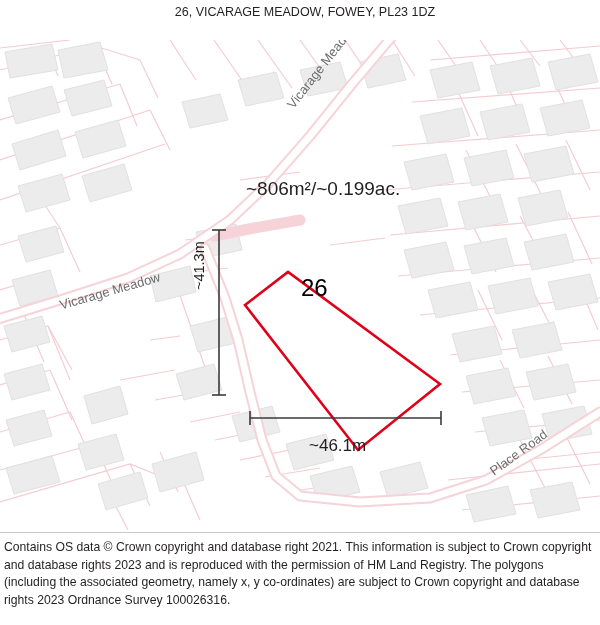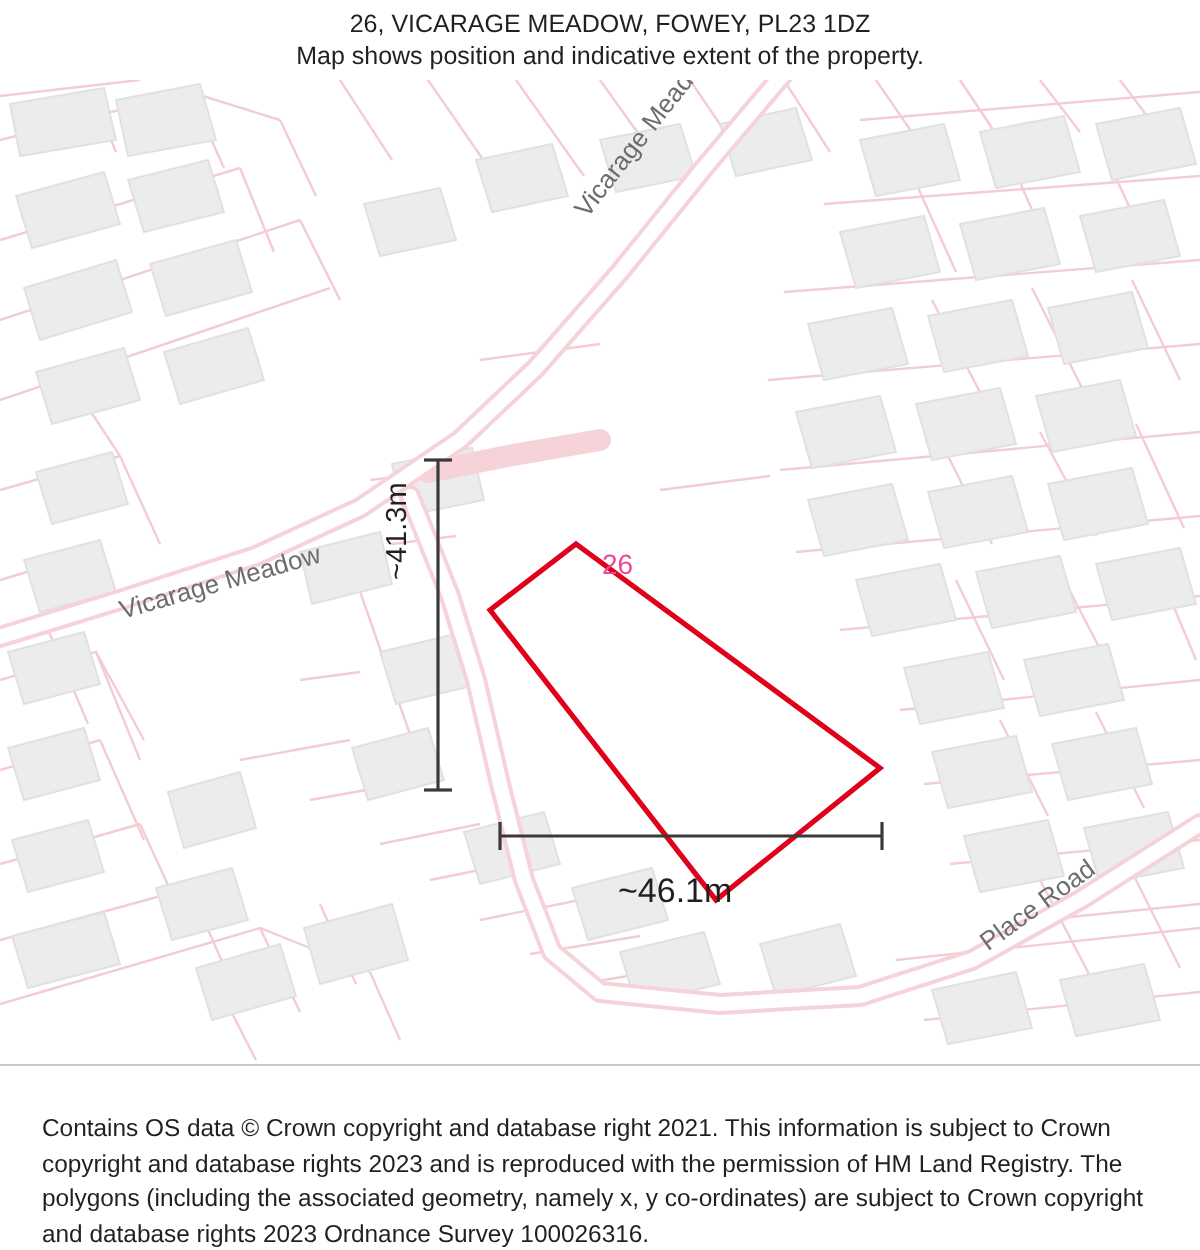--- a/index.html
+++ b/index.html
@@ -59,22 +59,22 @@
     left: 246px;
     top: 138px;
     font-size: 19px;
     color: #231f20;
     white-space: nowrap;
   }
   .plot-number {
     position: absolute;
     left: 301px;
     top: 234px;
-    font-size: 14px;
-    color: #ec4899;
+    font-size: 24px;
+    color: #000000;
   }
   .dim-h {
     position: absolute;
     left: 309px;
     top: 396px;
     font-size: 17px;
     color: #231f20;
   }
   .dim-v {
     position: absolute;
@@ -116,34 +116,33 @@
   .footer {
     position: absolute;
     left: 0;
     top: 532px;
     width: 600px;
     padding: 6px 4px 0 4px;
     box-sizing: border-box;
     border-top: 1px solid #c8c8c8;
   }
   .footer p {
-    margin: 17px;
+    margin: 0;
     font-size: 12.2px;
     line-height: 17.5px;
     color: #231f20;
   }
 </style>
 </head>
 <body>
 
 <div class="page">
 
   <div class="header">
     <div class="title">26, VICARAGE MEADOW, FOWEY, PL23 1DZ</div>
-    <div class="subtitle">Map shows position and indicative extent of the property.</div>
   </div>
 
   <div class="map">
     <svg width="600" height="490" viewBox="0 0 600 490" xmlns="http://www.w3.org/2000/svg">
 
       <rect x="0" y="0" width="600" height="490" fill="#ffffff"></rect>
 
       <g stroke="#f4ccd3" stroke-width="1.2" fill="none">
         <path d="M0 8 L70 0"></path>
         <path d="M0 30 L95 6 L140 20"></path>
@@ -303,20 +302,21 @@
         <line x1="219" y1="190" x2="219" y2="355"></line>
         <line x1="212" y1="190" x2="226" y2="190"></line>
         <line x1="212" y1="355" x2="226" y2="355"></line>
 
         <line x1="250" y1="378" x2="441" y2="378"></line>
         <line x1="250" y1="371" x2="250" y2="385"></line>
         <line x1="441" y1="371" x2="441" y2="385"></line>
       </g>
     </svg>
 
+    <div class="area-label">~806m²/~0.199ac.</div>
     <div class="plot-number">26</div>
     <div class="dim-h">~46.1m</div>
     <div class="dim-v">~41.3m</div>
     <div class="street-a">Vicarage Meadow</div>
     <div class="street-b">Vicarage Meadow</div>
     <div class="street-c">Place Road</div>
   </div>
 
   <div class="footer">
     <p>Contains OS data © Crown copyright and database right 2021. This information is subject to Crown copyright and database rights 2023 and is reproduced with the permission of HM Land Registry. The polygons (including the associated geometry, namely x, y co-ordinates) are subject to Crown copyright and database rights 2023 Ordnance Survey 100026316.</p>

